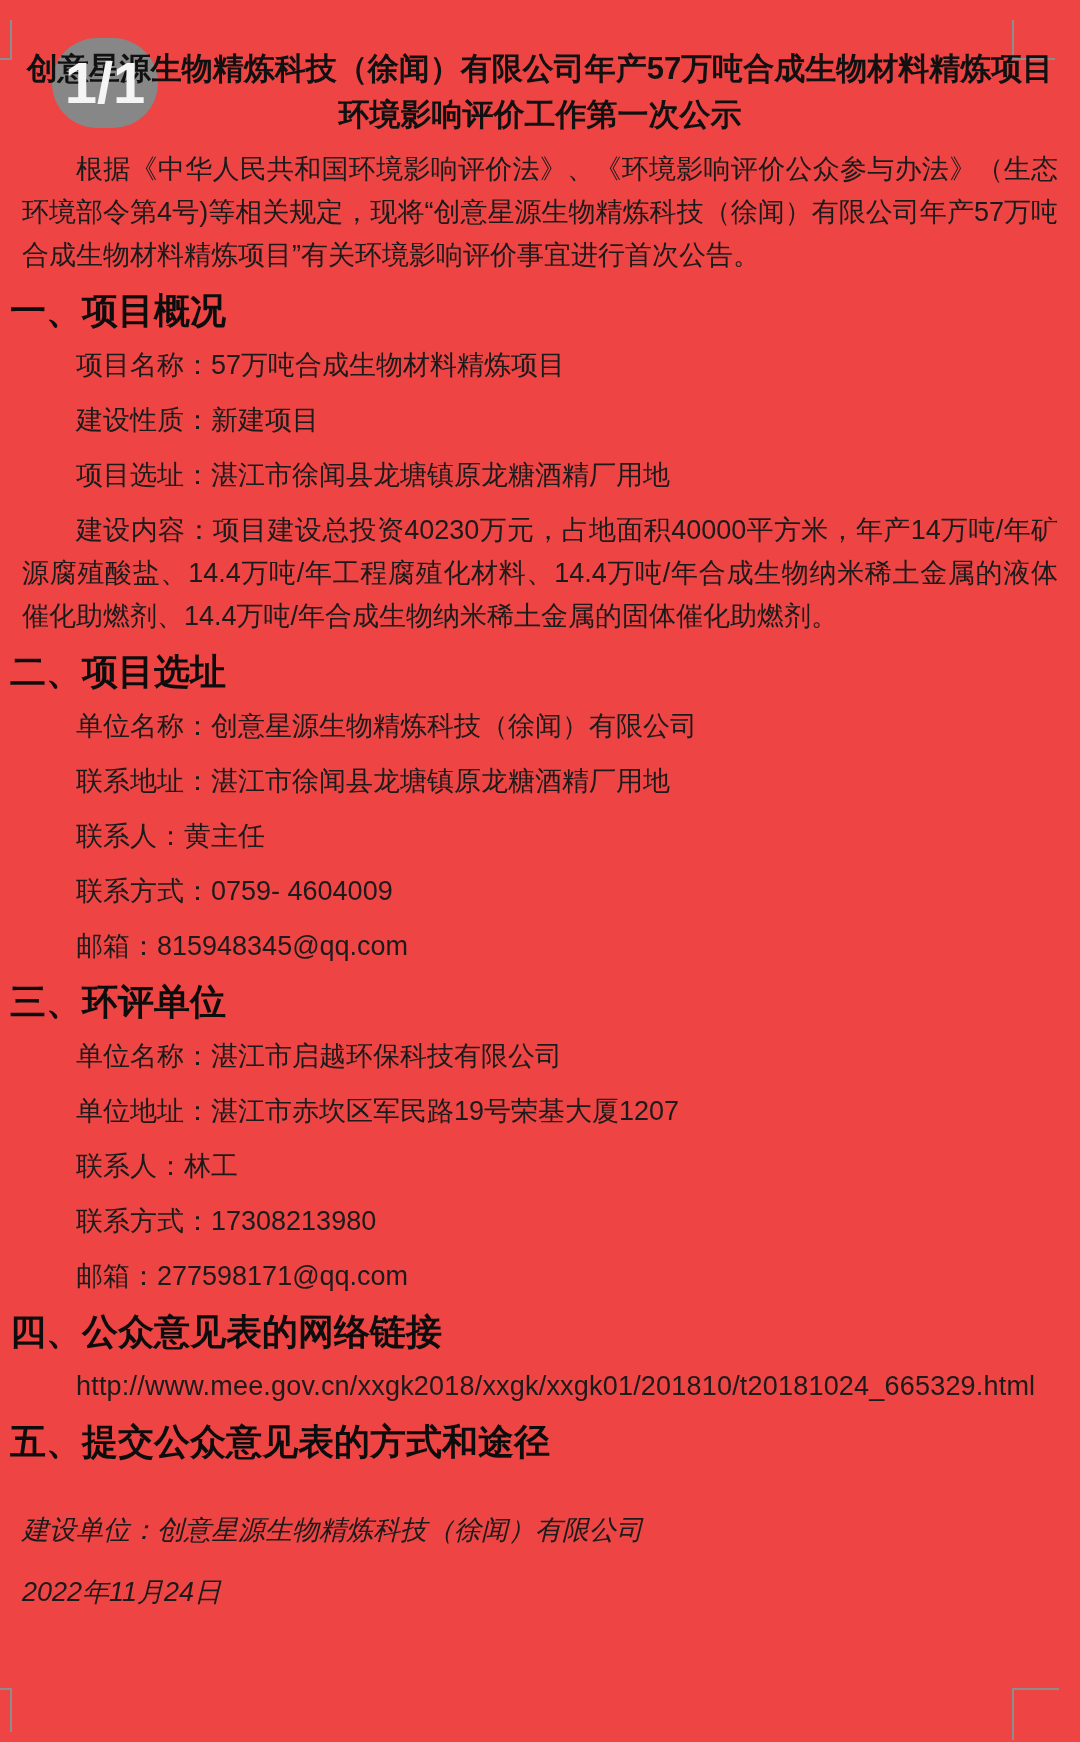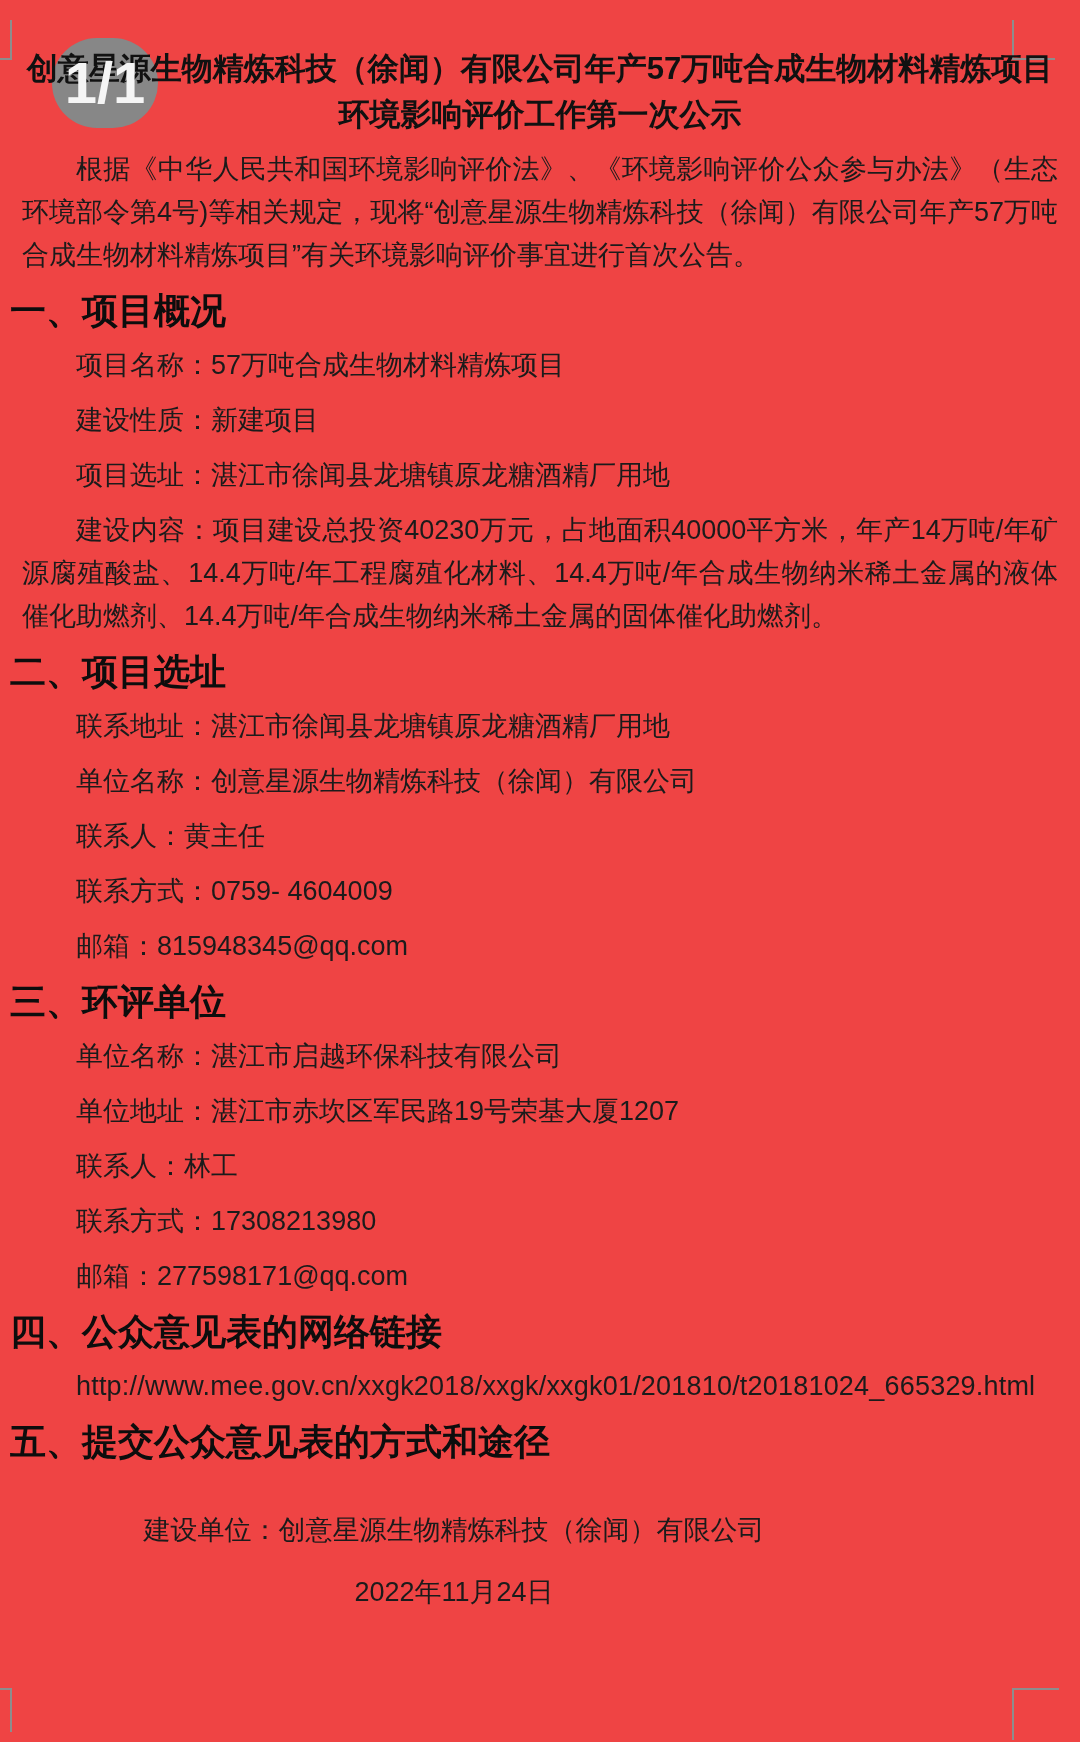--- a/index.html
+++ b/index.html
@@ -69,25 +69,26 @@
   .sec-heading {
     font-size: 36px;
     font-weight: bold;
     line-height: 43px;
     margin: 8px 0 0 0;
     color: #0d0d0d;
   }
   .url-line { letter-spacing: 0.2px; }
   .signature {
     margin-top: 42px;
-    text-align: center;
+    text-align: left;
     padding-right: 172px;
     font-size: 27px;
     line-height: 50px;
     color: #1b1b1b;
+    font-style: italic;
   }
 </style>
 </head>
 <body>
 
 <div class="page">
 
   <div class="corner tl"></div>
   <div class="corner tr"></div>
   <div class="corner bl"></div>
@@ -103,22 +104,22 @@
 
     <p class="body-text indent intro">根据《中华人民共和国环境影响评价法》、《环境影响评价公众参与办法》（生态环境部令第4号)等相关规定，现将“创意星源生物精炼科技（徐闻）有限公司年产57万吨合成生物材料精炼项目”有关环境影响评价事宜进行首次公告。</p>
 
     <h2 class="sec-heading">一、项目概况</h2>
     <p class="body-text indent">项目名称：57万吨合成生物材料精炼项目</p>
     <p class="body-text indent">建设性质：新建项目</p>
     <p class="body-text indent">项目选址：湛江市徐闻县龙塘镇原龙糖酒精厂用地</p>
     <p class="body-text indent">建设内容：项目建设总投资40230万元，占地面积40000平方米，年产14万吨/年矿源腐殖酸盐、14.4万吨/年工程腐殖化材料、14.4万吨/年合成生物纳米稀土金属的液体催化助燃剂、14.4万吨/年合成生物纳米稀土金属的固体催化助燃剂。</p>
 
     <h2 class="sec-heading">二、项目选址</h2>
+    <p class="body-text indent">单位名称：创意星源生物精炼科技（徐闻）有限公司</p>
     <p class="body-text indent">联系地址：湛江市徐闻县龙塘镇原龙糖酒精厂用地</p>
-    <p class="body-text indent">单位名称：创意星源生物精炼科技（徐闻）有限公司</p>
     <p class="body-text indent">联系人：黄主任</p>
     <p class="body-text indent">联系方式：0759- 4604009</p>
     <p class="body-text indent">邮箱：815948345@qq.com</p>
 
     <h2 class="sec-heading">三、环评单位</h2>
     <p class="body-text indent">单位名称：湛江市启越环保科技有限公司</p>
     <p class="body-text indent">单位地址：湛江市赤坎区军民路19号荣基大厦1207</p>
     <p class="body-text indent">联系人：林工</p>
     <p class="body-text indent">联系方式：17308213980</p>
     <p class="body-text indent">邮箱：277598171@qq.com</p>

